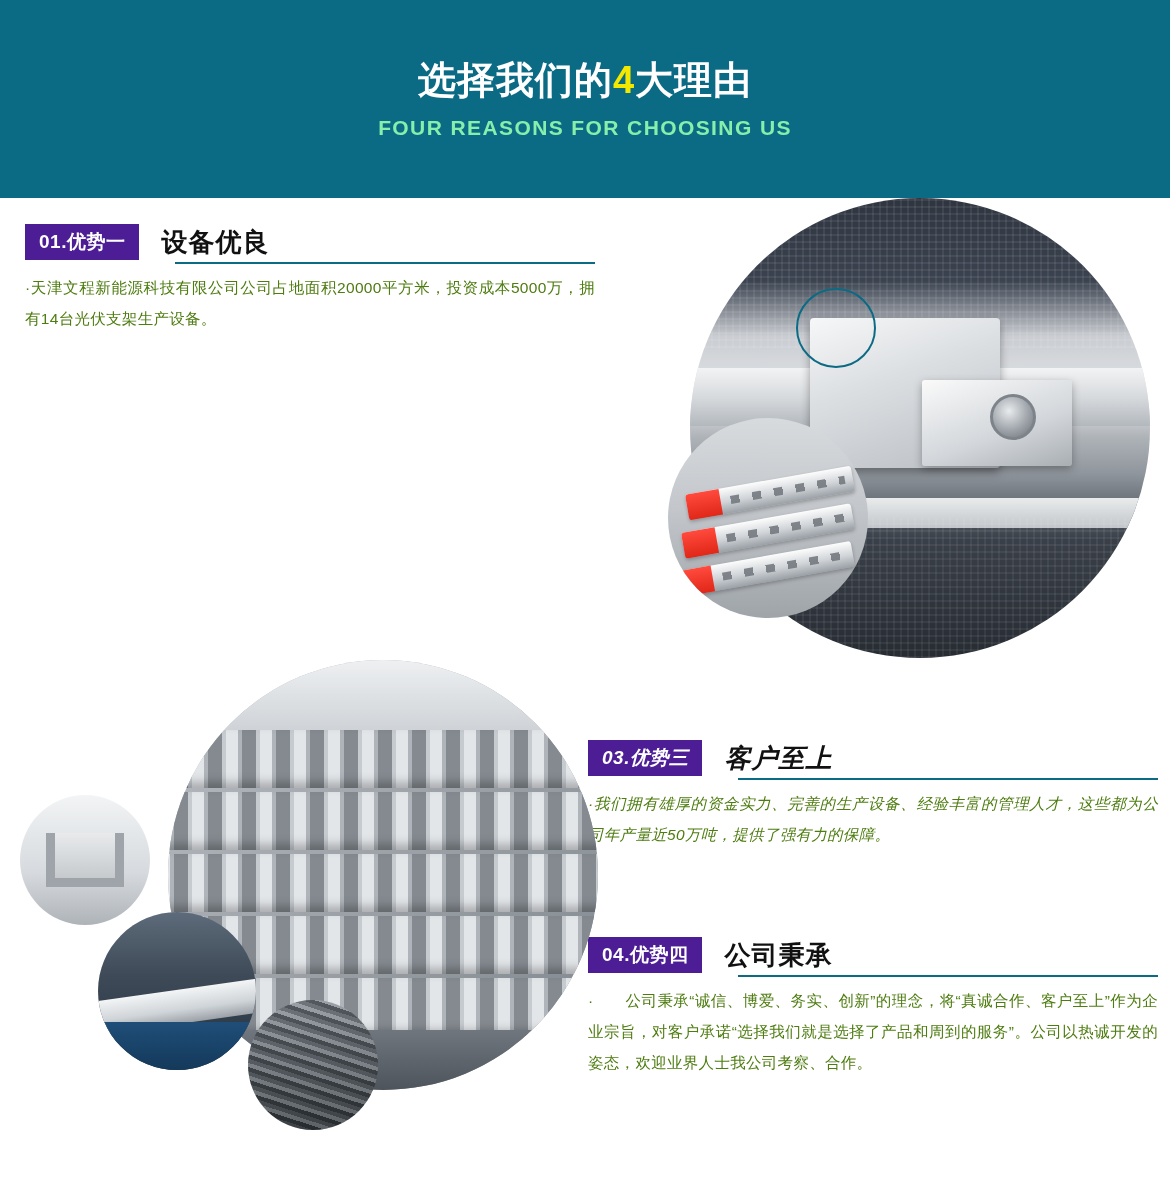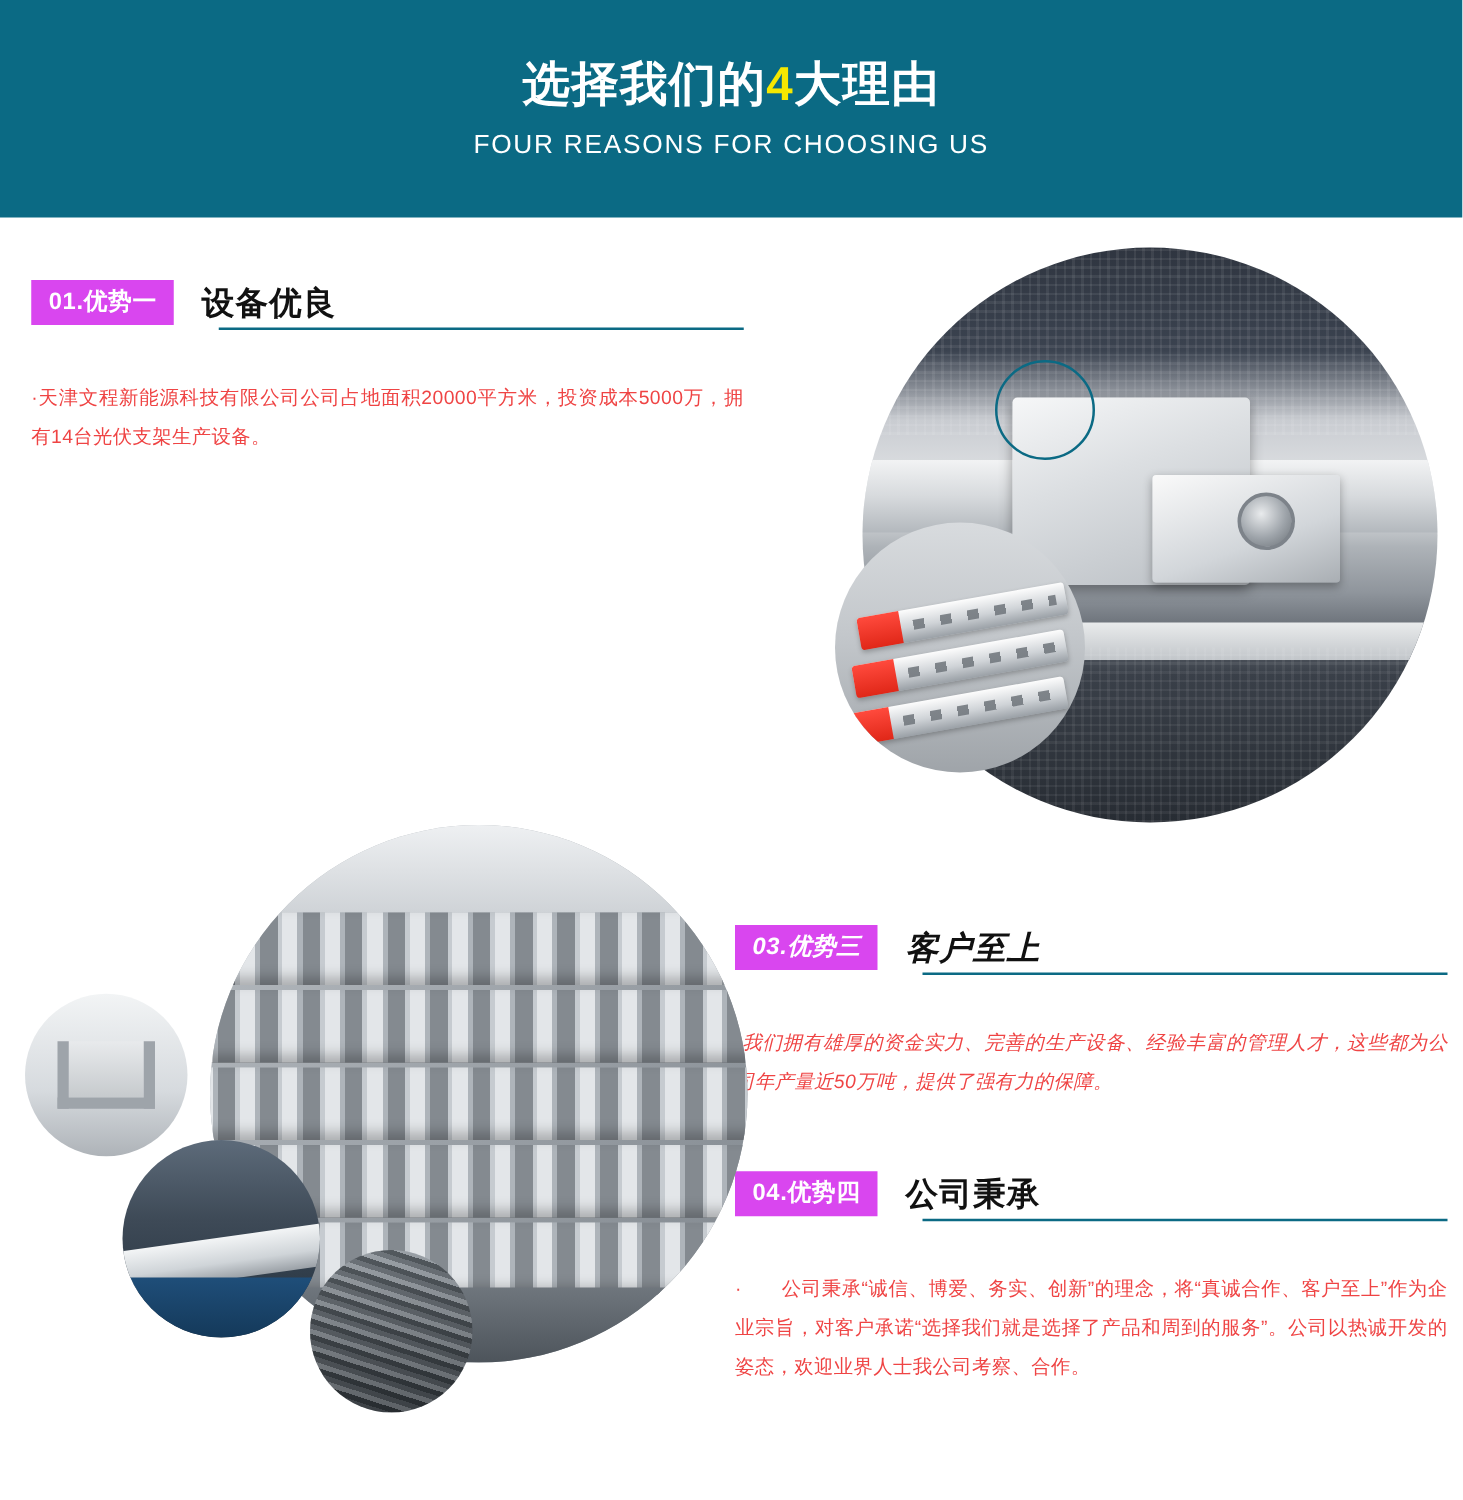--- a/index.html
+++ b/index.html
@@ -15,56 +15,56 @@
     width: 1170px;
     height: 1200px;
     background: #ffffff;
   }
 
   
   .banner {
     position: absolute;
     left: 0; top: 0;
     width: 1170px;
-    height: 174px;
+    height: 198px;
     background: #0b6a84;
     display: flex;
     flex-direction: column;
     align-items: center;
     justify-content: center;
   }
   .banner-title {
     font-size: 38px;
     font-weight: bold;
     color: #ffffff;
     letter-spacing: 1px;
     line-height: 1.2;
   }
   .banner-title .accent { color: #f5e800; }
   .banner-sub {
     margin-top: 12px;
     font-size: 21px;
-    color: #ffffff;
+    color: #86efac;
     letter-spacing: 1.4px;
-    font-weight: 400;
+    font-weight: 700;
   }
 
   
   .feature {
     position: absolute;
     width: 570px;
   }
   .feature-head {
     position: relative;
     height: 40px;
     display: flex;
     align-items: center;
   }
   .badge {
-    background: #d946ef;
+    background: #4c1d95;
     color: #ffffff;
     font-size: 19px;
     font-weight: bold;
     padding: 8px 14px 9px 14px;
     line-height: 1;
     white-space: nowrap;
     letter-spacing: 0.5px;
   }
   .feature-title {
     margin-left: 22px;
@@ -76,24 +76,24 @@
   }
   .head-rule {
     position: absolute;
     left: 150px;
     right: 0;
     bottom: -2px;
     height: 2px;
     background: #0b6a84;
   }
   .feature-body {
-    margin-top: 41px;
+    margin-top: 10px;
     font-size: 15.5px;
     line-height: 2.0;
-    color: #ef4444;
+    color: #4d7c0f;
     letter-spacing: 0.3px;
     text-align: justify;
   }
 
   
   #f1 { left: 25px;  top: 222px; }
   #f2 { left: 25px;  top: 442px; }
   #f3 { left: 588px; top: 738px; font-style: italic; }
   #f4 { left: 588px; top: 935px; }
 

